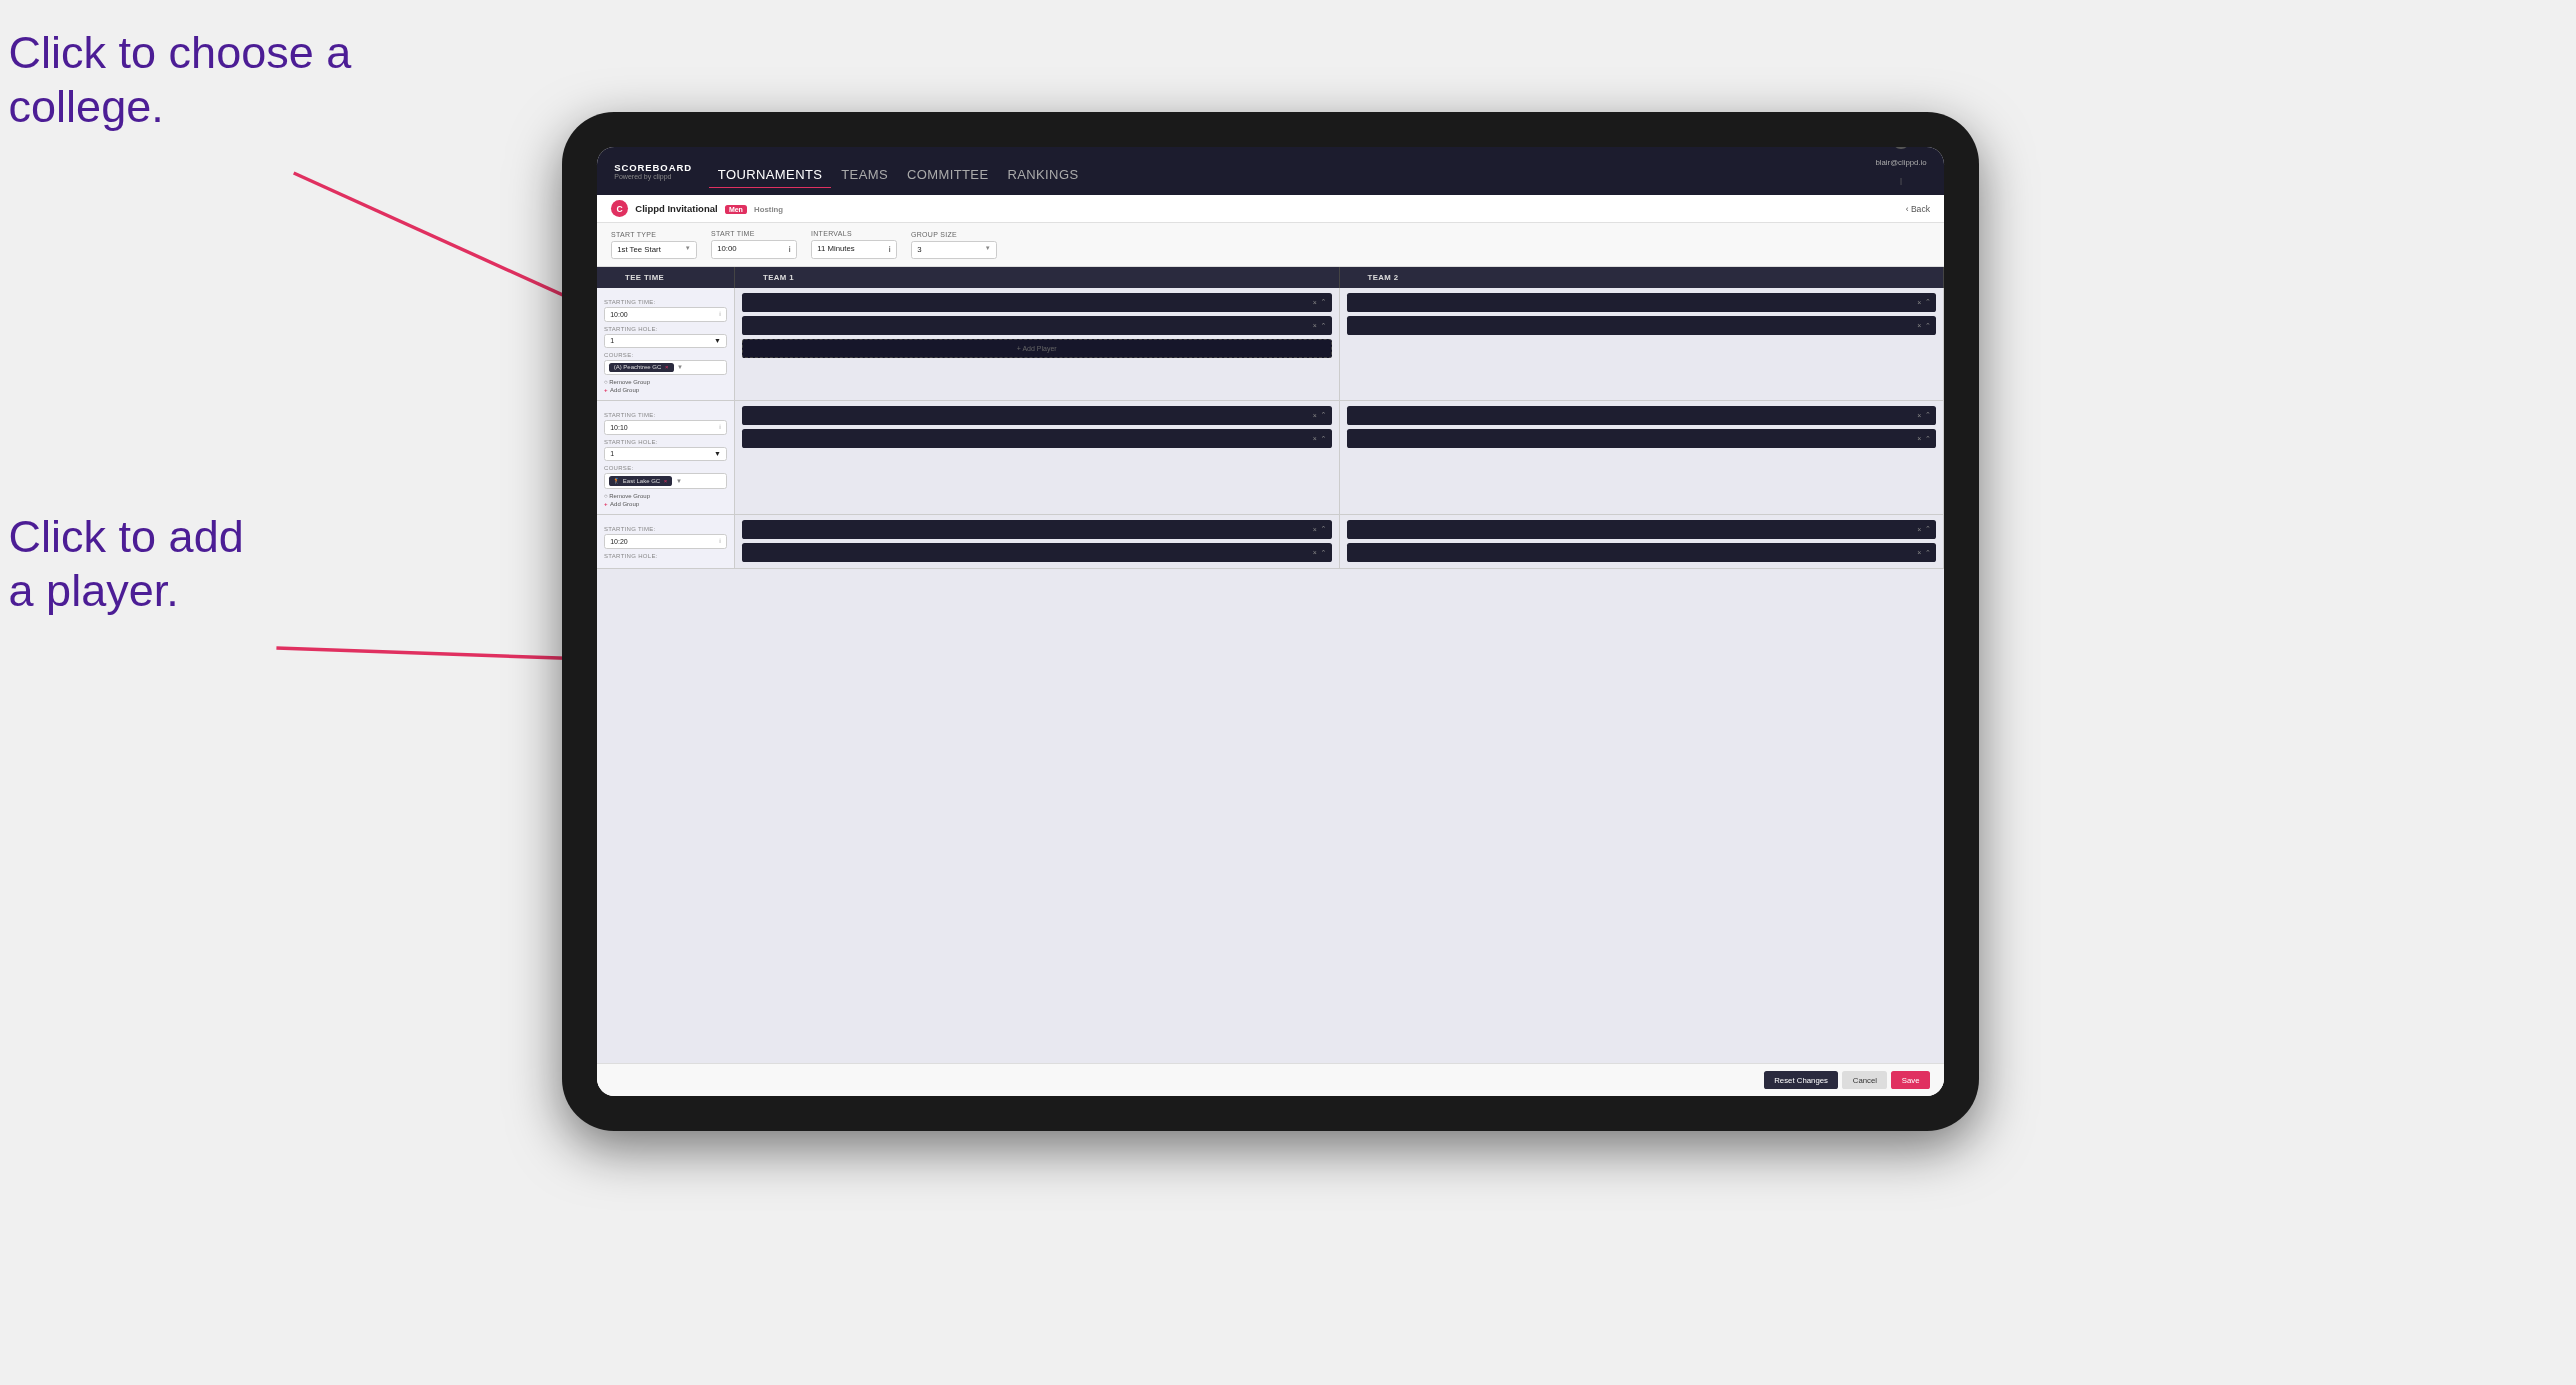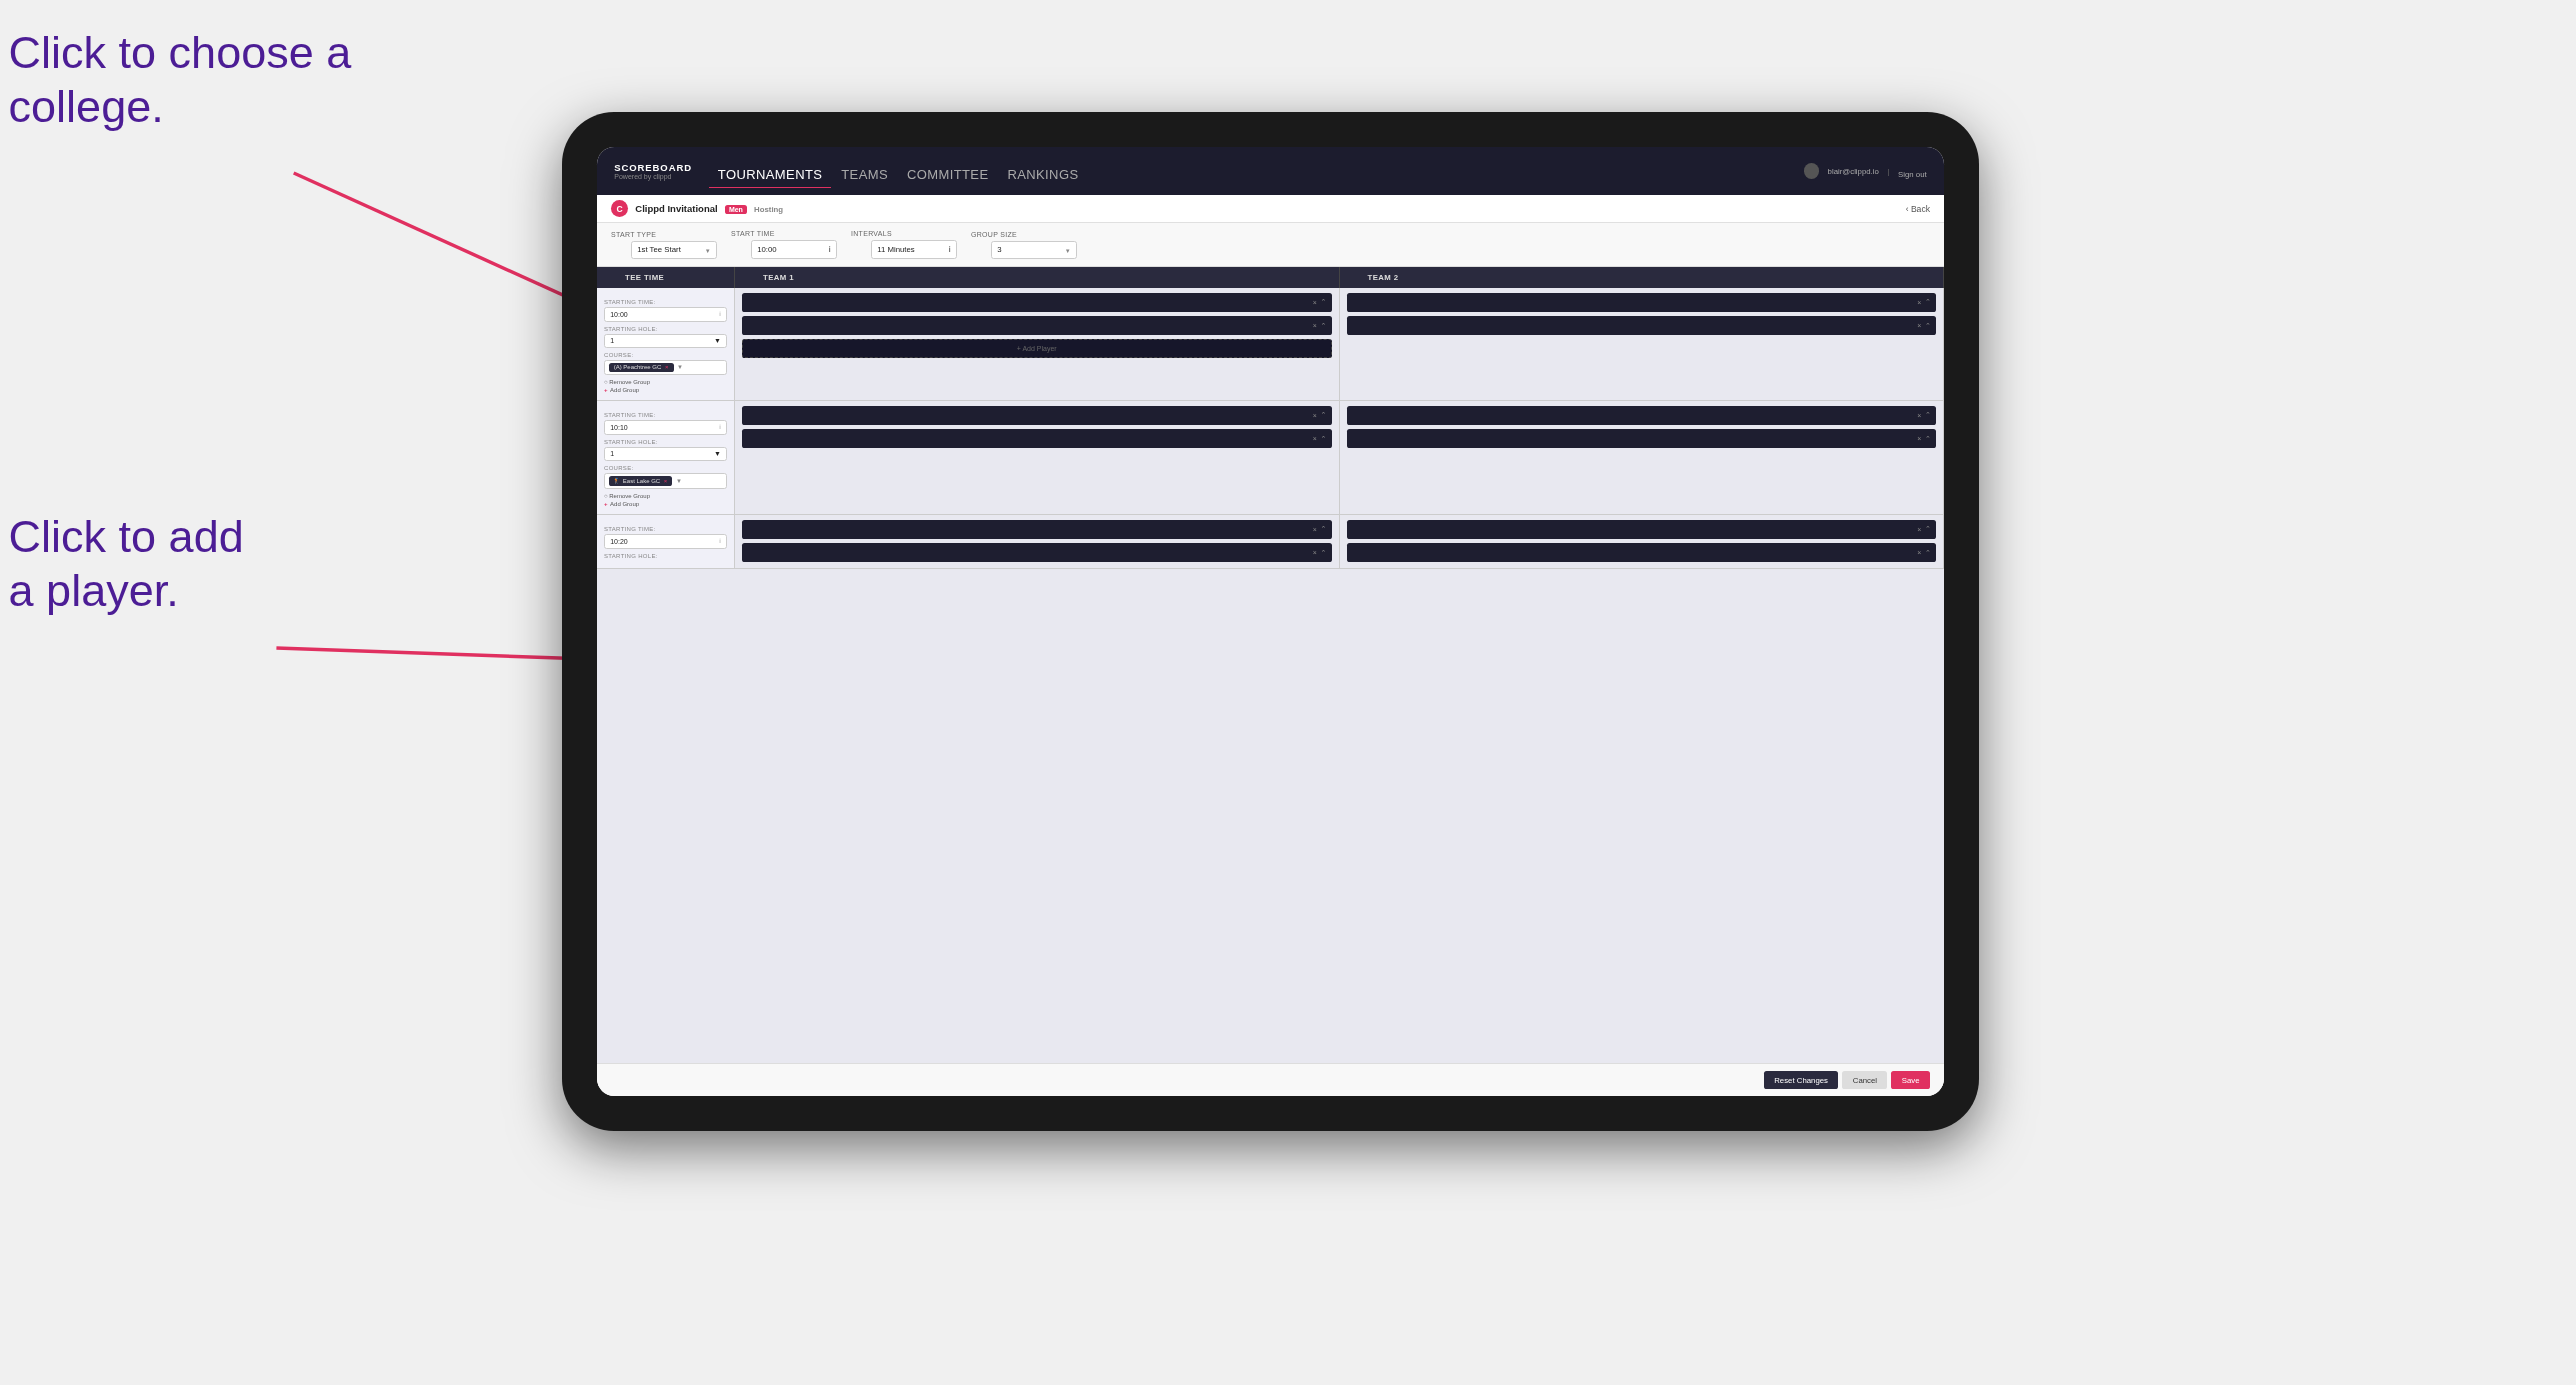--- a/index.html
+++ b/index.html
@@ -93,20 +93,21 @@
     .nav-link.active {
       color: #fff;
       border-bottom-color: #e03060;
     }
     .nav-right {
       display: flex;
       align-items: center;
       gap: 8.6px;
       font-size: 7.8px;
       color: #aaa;
+      flex-direction: column;
     }
     .nav-avatar {
       width: 15.5px;
       height: 15.5px;
       background: #555;
       border-radius: 50%;
     }
     .nav-signout {
       color: #aaa;
       cursor: pointer;
@@ -171,24 +172,23 @@
     }
     .control-select {
       background: #fff;
       border: 0.9px solid #ccc;
       border-radius: 2.6px;
       padding: 3.5px 5.2px;
       font-size: 7.8px;
       color: #222;
       min-width: 86px;
       display: flex;
-      align-items: flex-end;
+      align-items: flex-start;
       justify-content: space-between;
       cursor: pointer;
-      margin-left: 20px;
     }
     .control-select .chevron { color: #888; font-size: 6px; }
 
     
     .table-header {
       background: #2a2a3e;
       display: grid;
       grid-template-columns: 138px 1fr 1fr;
       flex-shrink: 0;
     }

